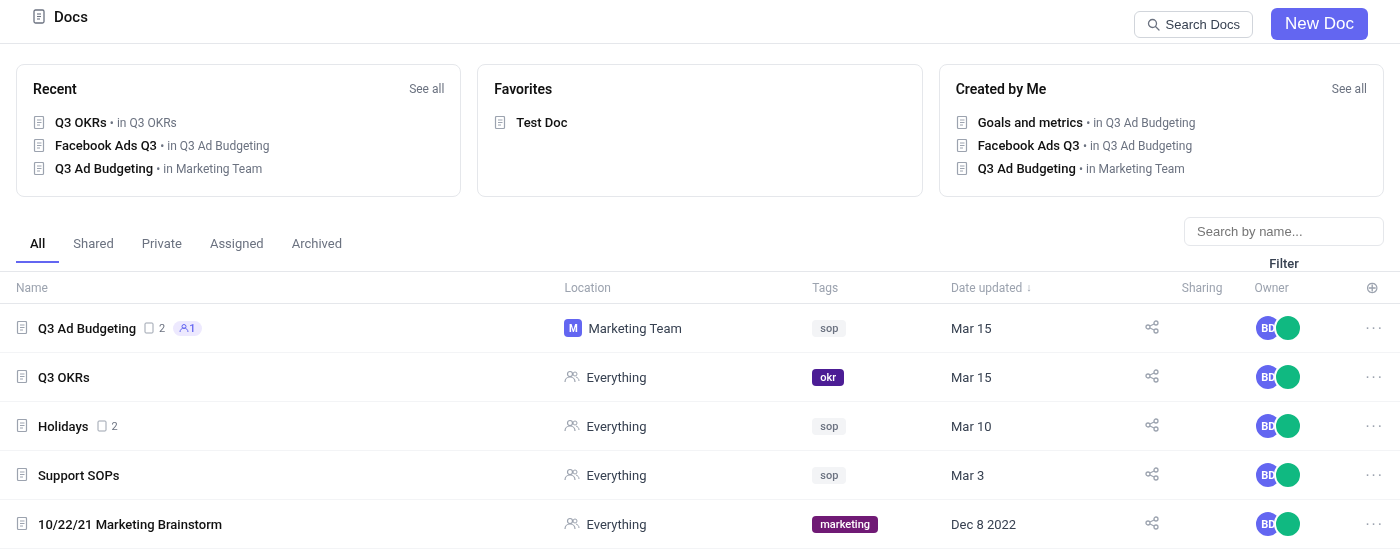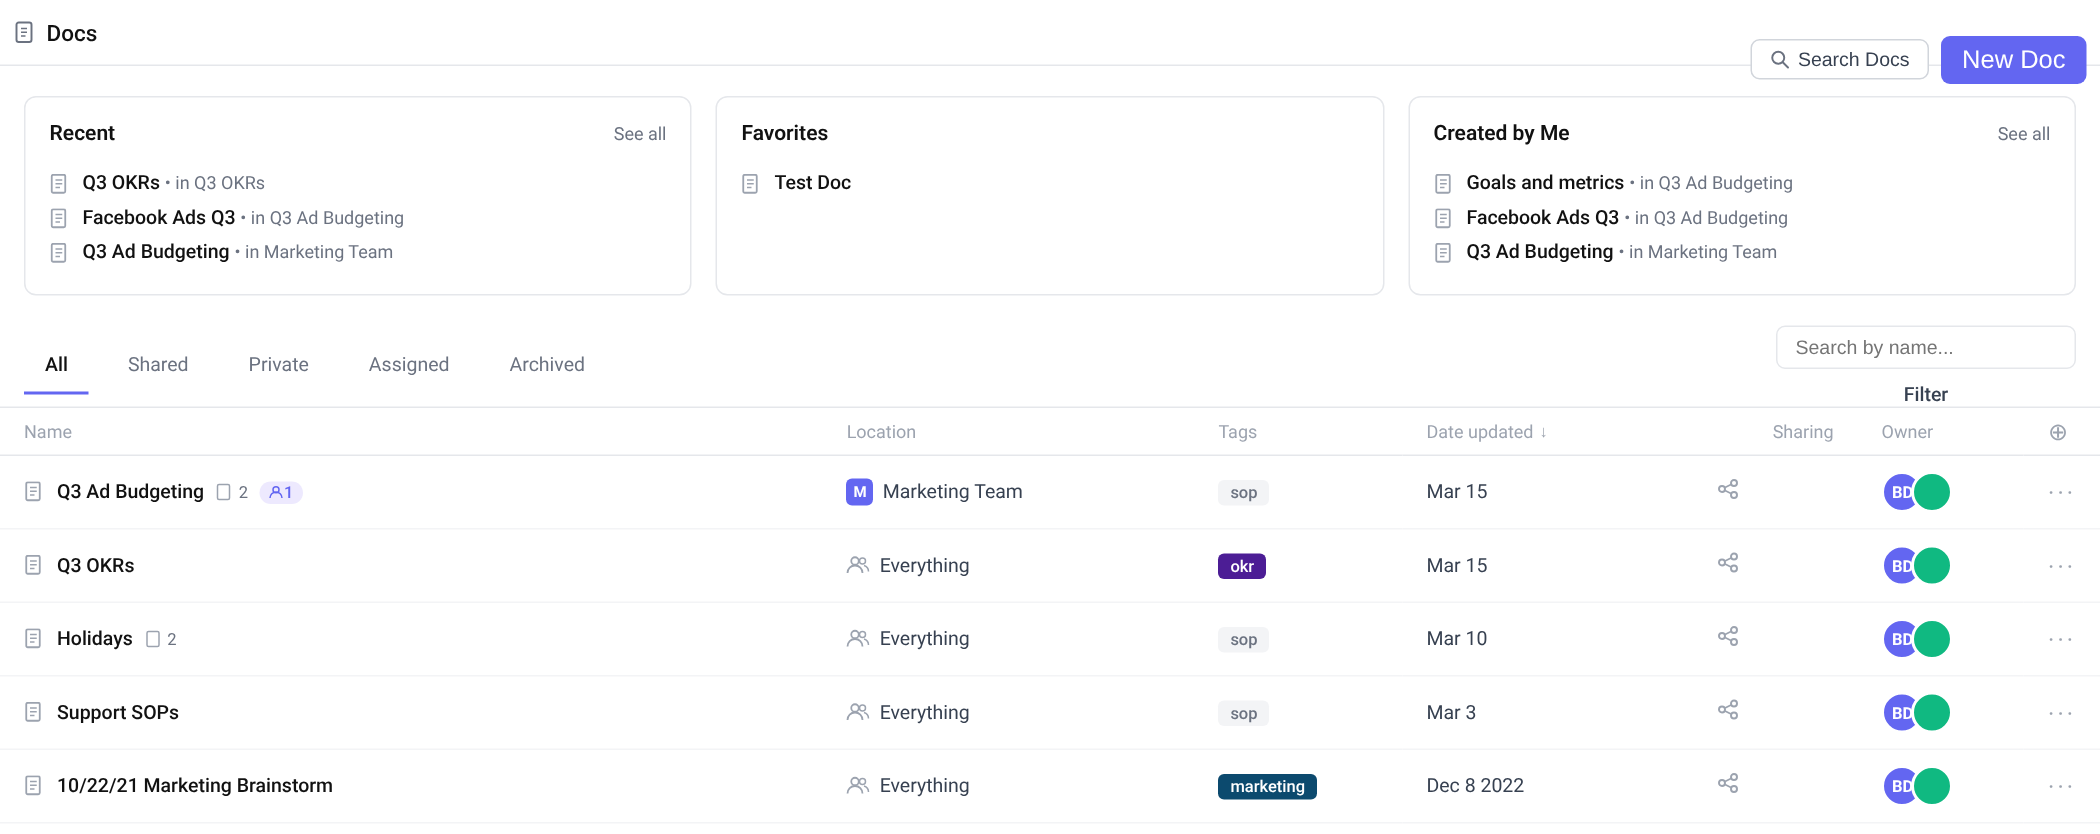--- a/index.html
+++ b/index.html
@@ -8,39 +8,38 @@
       background: #fff;
       color: #1a1a2e;
       font-size: 14px;
       width: 1400px;
       min-height: 556px;
     }
 
     
     .header {
       display: flex;
-      align-items: center;
+      align-items: flex-start;
       justify-content: space-between;
-      padding: 8px 9px;
+      padding: 8px 32px;
       border-bottom: 1px solid #e5e7eb;
       height: 44px;
     }
     .header-left {
       display: flex;
       align-items: center;
       gap: 6px;
       font-size: 15px;
       font-weight: 500;
       color: #111;
     }
     .header-right {
       display: flex;
       align-items: center;
-      gap: 8px;
-      margin-top: 36px;
+      gap: 18px;
     }
     .search-docs-btn {
       display: flex;
       align-items: center;
       gap: 6px;
       border: 1px solid #d1d5db;
       border-radius: 6px;
       padding: 5px 12px;
       background: #fff;
       cursor: pointer;
@@ -104,21 +103,21 @@
       font-size: 12px;
     }
     .doc-icon {
       color: #9ca3af;
       font-size: 14px;
       flex-shrink: 0;
     }
     .tabs-row {
       display: flex;
       align-items: center;
-      gap: 12px;
+      gap: 0;
     }
     .tab {
       padding: 10px 14px;
       font-size: 13px;
       color: #6b7280;
       cursor: pointer;
       border-bottom: 2px solid transparent;
       margin-bottom: -1px;
     }
     .tab.active {
@@ -210,21 +209,21 @@
     }
     .tag-sop {
       background: #f3f4f6;
       color: #6b7280;
     }
     .tag-okr {
       background: #4c1d95;
       color: #fff;
     }
     .tag-marketing {
-      background: #0c4a6e;
+      background: #701a75;
       color: #fff;
     }
     .sort-icon {
       font-size: 11px;
       color: #9ca3af;
     }
 
     .share-icon {
       color: #9ca3af;
       font-size: 16px;

